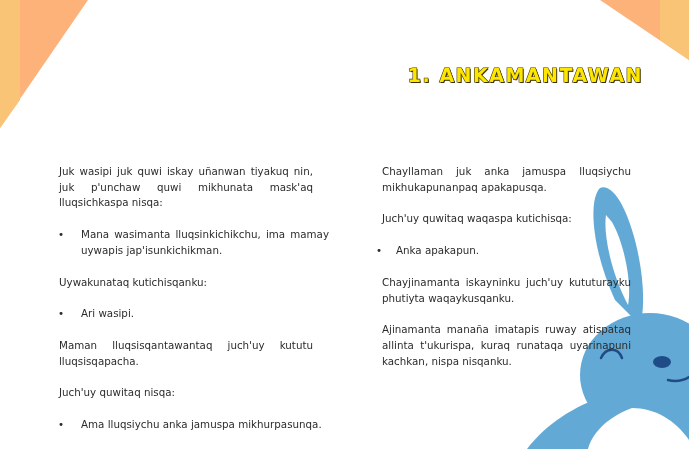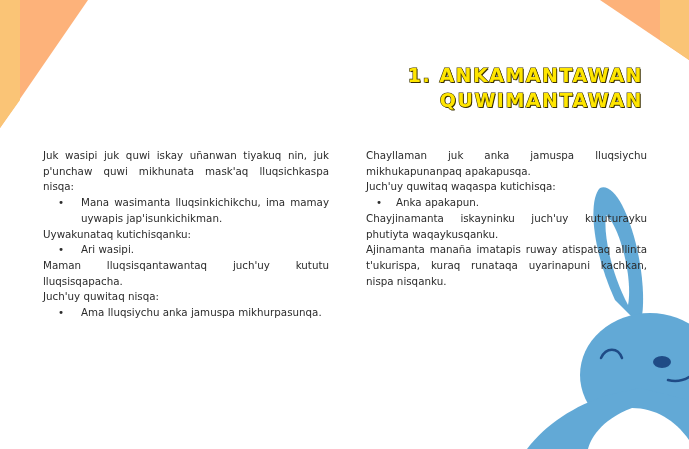--- a/index.html
+++ b/index.html
@@ -5,39 +5,39 @@
     html, body { margin: 0; padding: 0; }
     body {
       width: 689px; height: 449px; position: relative; overflow: hidden;
       background: #ffffff;
       font-family: "DejaVu Sans", sans-serif;
       color: #2b2b2b;
     }
     .deco { position: absolute; left: 0; top: 0; width: 689px; height: 449px; }
     .title {
       position: absolute; right: 46px; top: 63px;
-      text-align: right;
+      text-align: left;
       font-family: "DejaVu Sans", sans-serif;
       font-weight: bold;
       font-size: 19px; line-height: 25px;
       letter-spacing: 1.5px;
       color: #ffe600;
       -webkit-text-stroke: 1.2px #3a3000;
       paint-order: stroke fill;
       text-shadow: 1px 1px 0 #3a3000;
     }
     .col {
       position: absolute; top: 148px;
       font-size: 10.3px; line-height: 15.7px;
       text-align: justify;
       z-index: 2;
     }
     .col.left { left: 43px; width: 286px; }
     .col.right { left: 366px; width: 281px; }
-    .col p { margin: 0; }
+    .col p { margin: 16px; }
     .col ul { margin: 0; padding: 0; list-style: none; }
     .col li { position: relative; padding-left: 38px; text-align: justify; }
     .col li .bullet { position: absolute; left: 15px; top: 0; }
     .bunny { position: absolute; left: 0; top: 0; width: 689px; height: 449px; z-index: 1; }
   </style>
 </head>
 <body>
 
 <svg class="deco" viewBox="0 0 689 449">
   <polygon points="0,0 88,0 0,128" fill="#fdb27a"></polygon>
@@ -60,21 +60,20 @@
     <path d="M601,358 C606,347 618,347 622,358" stroke="#1f4b86" stroke-width="2.5" fill="none" stroke-linecap="round"></path>
 
     <ellipse cx="662" cy="362" rx="9" ry="6" fill="#1f4b86"></ellipse>
 
     <path d="M668,380 C676,382 684,380 689,377" stroke="#1f4b86" stroke-width="2.5" fill="none" stroke-linecap="round"></path>
   </g>
 </svg>
 
 <div class="title">
   <div>1. ANKAMANTAWAN</div>
-  <div>QUWIMANTAWAN</div>
 </div>
 
 <div class="col left">
   <p>Juk wasipi juk quwi iskay uñanwan tiyakuq nin, juk p'unchaw quwi mikhunata mask'aq lluqsichkaspa nisqa:</p>
   <ul>
     <li><span class="bullet">•</span><span>Mana wasimanta lluqsinkichikchu, ima mamay uywapis jap'isunkichikman.</span></li>
   </ul>
   <p>Uywakunataq kutichisqanku:</p>
   <ul>
     <li><span class="bullet">•</span><span>Ari wasipi.</span></li>

